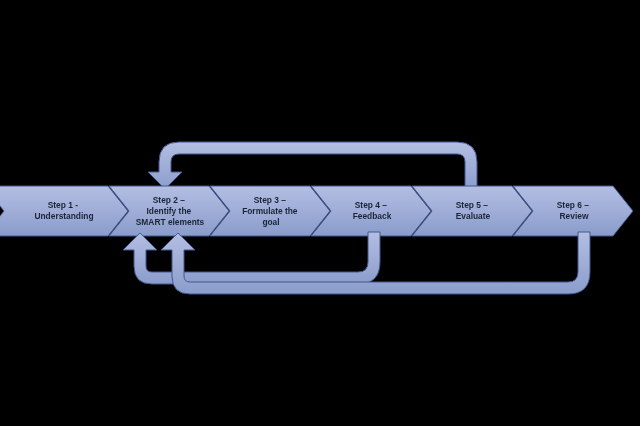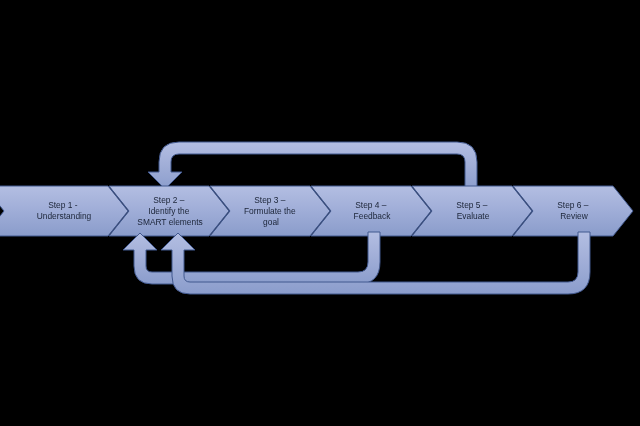--- a/index.html
+++ b/index.html
@@ -12,20 +12,21 @@
     width: 640px;
     height: 426px;
     overflow: hidden;
     font-family: "Liberation Sans", sans-serif;
   }
   #stage {
     position: relative;
     width: 640px;
     height: 426px;
     background: #000000;
+    font-weight: bold;
   }
   #diagram-svg {
     position: absolute;
     left: 0;
     top: 0;
     width: 640px;
     height: 426px;
     display: block;
   }
   .chev-label {

